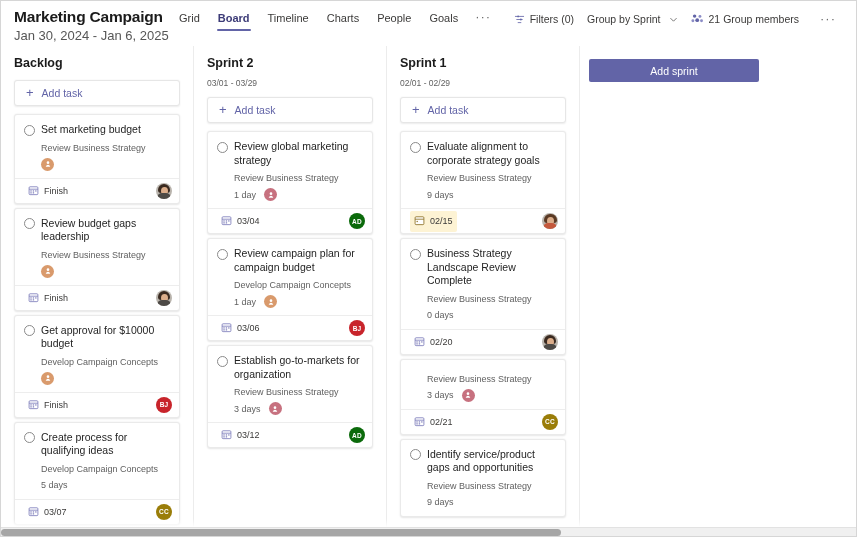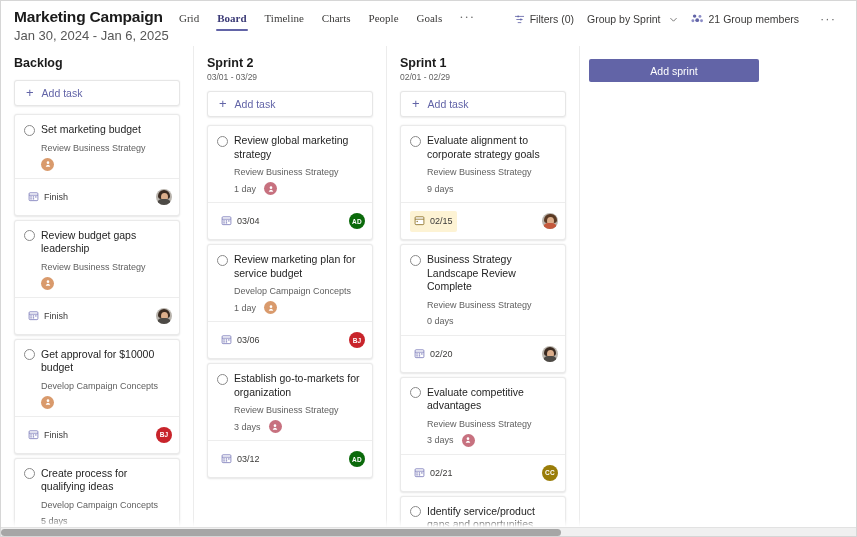--- a/index.html
+++ b/index.html
@@ -44,21 +44,20 @@
     color: #565656;
     margin-top: 2px;
     white-space: nowrap;
   }
   .tabs {
     display: flex;
     align-items: flex-start;
     gap: 0px;
     margin-left: 8px;
     padding-top: 2px;
-    font-family: Liberation Serif, serif;
   }
   .tab {
     font-size: 11px;
     color: #3b3a39;
     padding: 2px 9px 3px 9px;
     cursor: pointer;
     position: relative;
     white-space: nowrap;
   }
   .tab.active { color: #3c3b77; font-weight: bold; }
@@ -118,21 +117,21 @@
   .col-head { margin-bottom: 9px; }
   .col-name {
     font-size: 12.5px;
     font-weight: bold;
     color: #1b1b1b;
     line-height: 16px;
   }
   .col-range {
     font-size: 8.5px;
     color: #616161;
-    margin-top: 1px;
+    margin-top: 7px;
   }
   .col-head.no-range .col-name { margin-bottom: 8px; }
 
   .add-task {
     background: #fff;
     border: 1px solid #e6e6e6;
     border-radius: 3px;
     height: 26px;
     display: flex;
     align-items: center;
@@ -187,21 +186,21 @@
   .dur { font-size: 9px; color: #616161; }
   .prio {
     width: 13px; height: 13px;
     border-radius: 50%;
     display: flex; align-items: center; justify-content: center;
     font-size: 8px; color: #fff;
   }
   .prio svg { display:block; }
   .card-foot {
     border-top: 1px solid #ededed;
-    height: 37px;
+    height: 25px;
     display: flex;
     align-items: center;
     padding: 0 7px 0 9px;
     gap: 6px;
     text-align: center;
   }
   .date-chip {
     display: flex;
     align-items: center;
     gap: 5px;
@@ -532,21 +531,21 @@
                 </svg></span>
               <span class="date-txt">03/04</span>
             </span>
             <span class="avatar" style="background:#0b6a0b">AD</span>
           </div>
         </div>
         <div class="card">
           <div class="card-body">
             <div class="card-top">
               <span class="radio"></span>
-              <span class="card-title">Review marketing plan for service budget</span>
+              <span class="card-title">Review campaign plan for campaign budget</span>
             </div>
             <div class="card-sub">Develop Campaign Concepts</div>
             <div class="card-meta">
               <span class="dur">1 day</span>
               <span class="prio" style="background:#d99a6c">
                 <svg width="8" height="8" viewBox="0 0 12 12">
                   <circle cx="6" cy="4" r="2" fill="#fff"></circle>
                   <path d="M2.6 10c.6-2 2-3 3.4-3s2.8 1 3.4 3z" fill="#fff"></path>
                 </svg>
               </span>
@@ -670,24 +669,20 @@
             </span>
             <span class="avatar photo">
               <span class="hair"></span>
               <span class="face"></span>
               <span class="body"></span>
             </span>
           </div>
         </div>
         <div class="card">
           <div class="card-body">
-            <div class="card-top">
-              <span class="radio"></span>
-              <span class="card-title">Evaluate competitive advantages</span>
-            </div>
             <div class="card-sub">Review Business Strategy</div>
             <div class="card-meta">
               <span class="dur">3 days</span>
               <span class="prio" style="background:#c7717f">
                 <svg width="8" height="8" viewBox="0 0 12 12">
                   <circle cx="6" cy="4" r="2" fill="#fff"></circle>
                   <path d="M2.6 10c.6-2 2-3 3.4-3s2.8 1 3.4 3z" fill="#fff"></path>
                 </svg>
               </span>
             </div>

